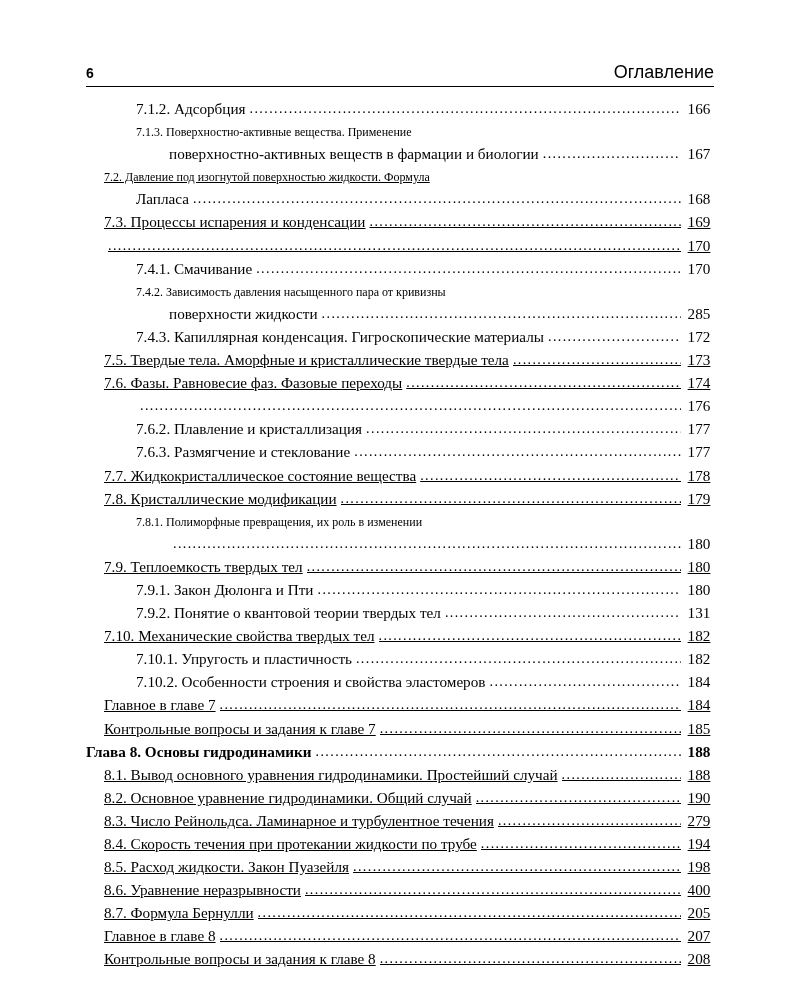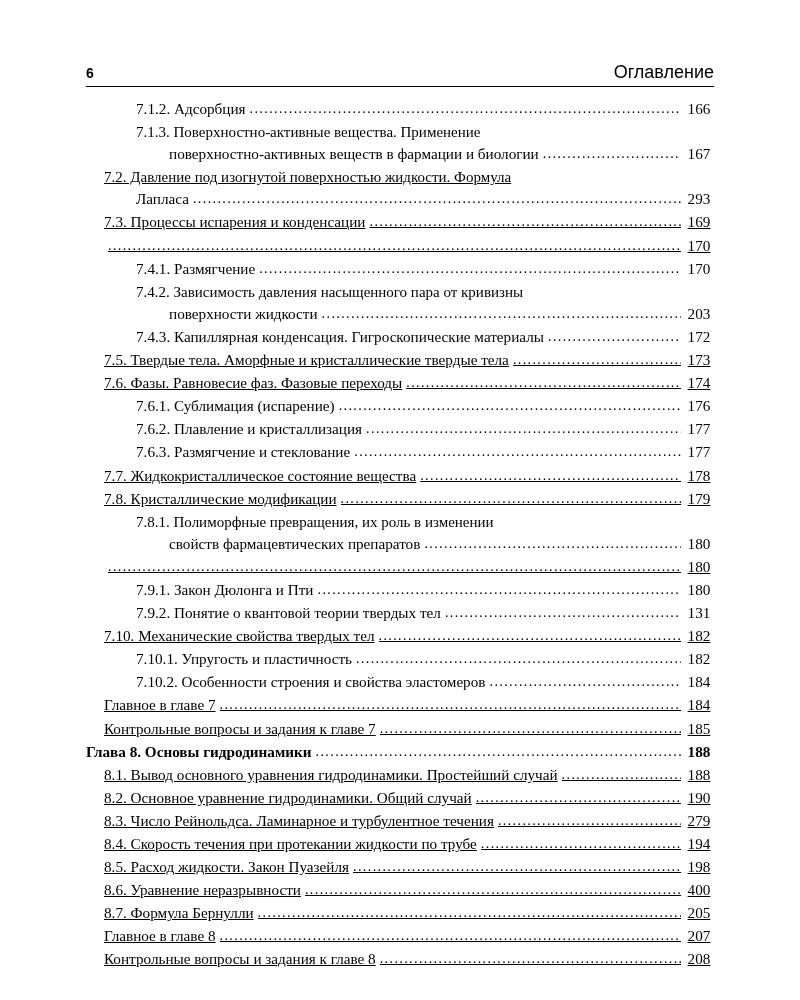--- a/index.html
+++ b/index.html
@@ -70,21 +70,21 @@
     top: -1px;
   }
   .entry .pg {
     flex: 0 0 auto;
     text-align: center;
     min-width: 30px;
   }
   .cont-wrap {
     display: flex;
     align-items: flex-start;
-    font-size: 15px;
+    font-size: 12px;
     line-height: 22.1px;
     white-space: nowrap;
   }
   .bold { font-weight: bold; }
   .chapter {
   }
   .chapter .txt { font-weight: bold; }
 
   
   .lvl1 { padding-left: 18px; text-decoration: underline; }   
@@ -118,61 +118,60 @@
         <span class="txt">поверхностно-активных веществ в фармации и биологии</span>
         <span class="leader">........................................................................................................................................................................................................</span>
         <span class="pg">167</span>
       </div>
       <div class="cont-wrap lvl1">
         <span class="txt">7.2. Давление под изогнутой поверхностью жидкости. Формула</span>
       </div>
       <div class="entry lvl1w">
         <span class="txt">Лапласа</span>
         <span class="leader">........................................................................................................................................................................................................</span>
-        <span class="pg">293</span>
+        <span class="pg">168</span>
       </div>
       <div class="entry lvl1">
         <span class="txt">7.3. Процессы испарения и конденсации</span>
         <span class="leader">........................................................................................................................................................................................................</span>
         <span class="pg">169</span>
       </div>
       <div class="entry lvl1">
         <span class="leader">........................................................................................................................................................................................................</span>
         <span class="pg">170</span>
       </div>
       <div class="entry lvl2">
-        <span class="txt">7.4.1. Размягчение</span>
+        <span class="txt">7.4.1. Смачивание</span>
         <span class="leader">........................................................................................................................................................................................................</span>
         <span class="pg">170</span>
       </div>
       <div class="cont-wrap lvl2">
         <span class="txt">7.4.2. Зависимость давления насыщенного пара от кривизны</span>
       </div>
       <div class="entry lvl3">
         <span class="txt">поверхности жидкости</span>
         <span class="leader">........................................................................................................................................................................................................</span>
-        <span class="pg">203</span>
+        <span class="pg">285</span>
       </div>
       <div class="entry lvl2">
         <span class="txt">7.4.3. Капиллярная конденсация. Гигроскопические материалы</span>
         <span class="leader">........................................................................................................................................................................................................</span>
         <span class="pg">172</span>
       </div>
       <div class="entry lvl1">
         <span class="txt">7.5. Твердые тела. Аморфные и кристаллические твердые тела</span>
         <span class="leader">........................................................................................................................................................................................................</span>
         <span class="pg">173</span>
       </div>
       <div class="entry lvl1">
         <span class="txt">7.6. Фазы. Равновесие фаз. Фазовые переходы</span>
         <span class="leader">........................................................................................................................................................................................................</span>
         <span class="pg">174</span>
       </div>
       <div class="entry lvl2">
-        <span class="txt">7.6.1. Сублимация (испарение)</span>
         <span class="leader">........................................................................................................................................................................................................</span>
         <span class="pg">176</span>
       </div>
       <div class="entry lvl2">
         <span class="txt">7.6.2. Плавление и кристаллизация</span>
         <span class="leader">........................................................................................................................................................................................................</span>
         <span class="pg">177</span>
       </div>
       <div class="entry lvl2">
         <span class="txt">7.6.3. Размягчение и стеклование</span>
@@ -186,25 +185,25 @@
       </div>
       <div class="entry lvl1">
         <span class="txt">7.8. Кристаллические модификации</span>
         <span class="leader">........................................................................................................................................................................................................</span>
         <span class="pg">179</span>
       </div>
       <div class="cont-wrap lvl2">
         <span class="txt">7.8.1. Полиморфные превращения, их роль в изменении</span>
       </div>
       <div class="entry lvl3">
-        <span class="txt">свойств фармацевтических препаратов</span>
         <span class="leader">........................................................................................................................................................................................................</span>
         <span class="pg">180</span>
       </div>
       <div class="entry lvl1">
+        <span class="txt">7.9. Теплоемкость твердых тел</span>
         <span class="leader">........................................................................................................................................................................................................</span>
         <span class="pg">180</span>
       </div>
       <div class="entry lvl2">
         <span class="txt">7.9.1. Закон Дюлонга и Пти</span>
         <span class="leader">........................................................................................................................................................................................................</span>
         <span class="pg">180</span>
       </div>
       <div class="entry lvl2">
         <span class="txt">7.9.2. Понятие о квантовой теории твердых тел</span>

